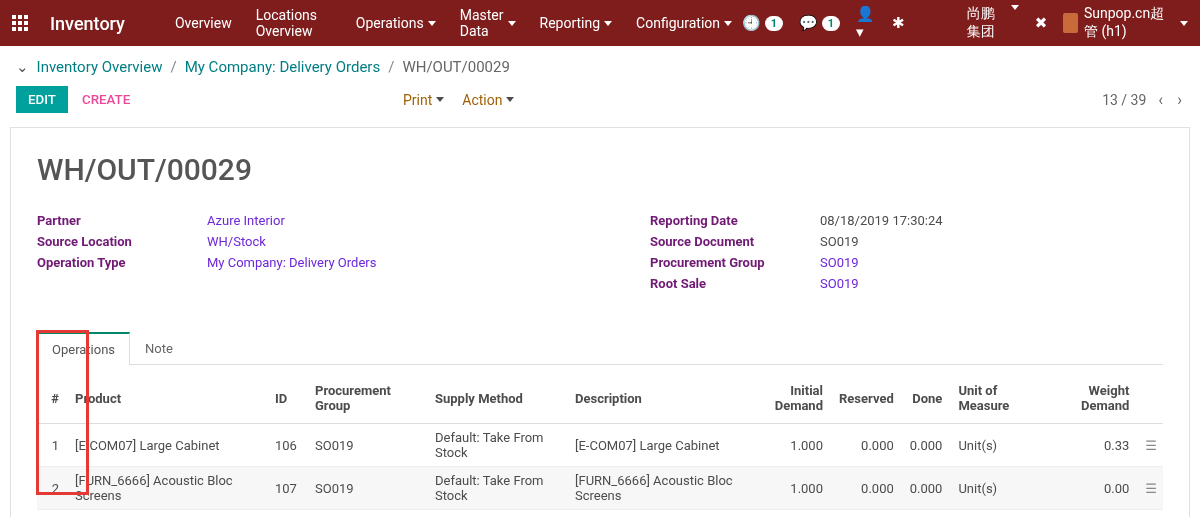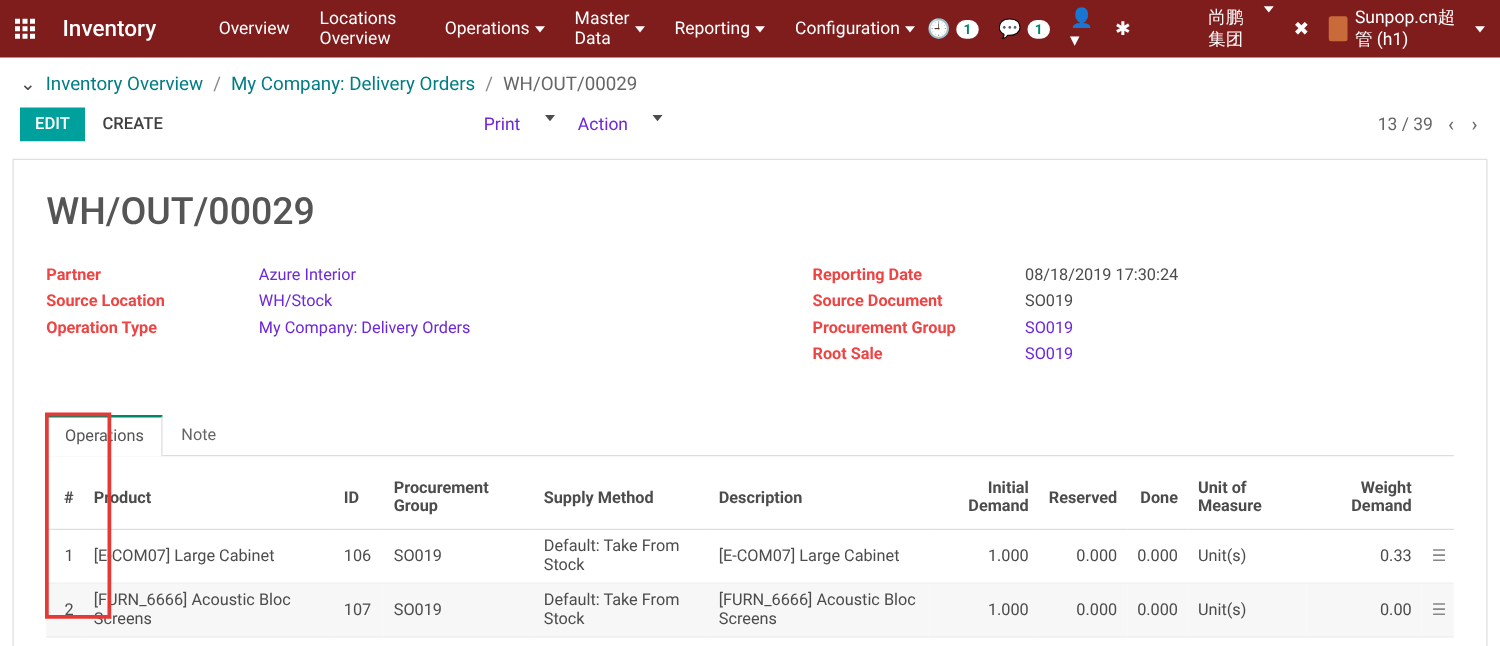--- a/index.html
+++ b/index.html
@@ -20,33 +20,33 @@
 .avatar { width:20px; height:20px; background:#c96a3b; border-radius:2px; }
 
 .breadcrumbs { padding:12px 16px 0; display:flex; align-items:center; gap:8px; color:#017e84; font-size:15px; }
 .bc-caret { color:#4c4c4c; }
 .bc-link { color:#017e84; cursor:pointer; }
 .bc-sep { color:#888; }
 .bc-current { color:#666; }
 
 .controlbar { display:flex; align-items:center; padding:10px 16px 14px; font-size:14px; }
 .btn-edit { background:#00a09d; color:#fff; border:none; padding:6px 12px; font-weight:500; cursor:pointer; margin-right:14px; }
-.btn-create { background:none; border:none; color:#404040; font-weight:500; cursor:pointer; }
+.btn-create { background:none; border:none; color:#ec4899; font-weight:500; cursor:pointer; }
 .cb-center { margin-left:auto; margin-right:auto; display:flex; gap:18px; position:relative; left:-140px;}
-.cb-link { color:#6d28d9; cursor:pointer; display:flex; gap:20px; }
+.cb-link { color:#a16207; cursor:pointer; display:flex; align-items:center; gap:4px; }
 .caret-dark { width:0; height:0; border-left:4px solid transparent; border-right:4px solid transparent; border-top:5px solid #4c4c4c; }
 .pager { display:flex; align-items:center; gap:10px; color:#666; font-size:14px;margin-left:35px;}
 .pager-arrow { cursor:pointer; font-size:16px; color:#666; padding:0 2px; }
 
 .sheet { margin:0 10px 20px; border:1px solid #e0e0e0; background:#fff; padding:24px 26px; }
 h1.title { font-size:30px; color:#555; font-weight:500; margin-bottom:26px; }
 .fields { display:flex; gap:100px; margin-bottom:34px;}
 .fcol { flex:1; }
 .frow { display:flex; margin-bottom:6px; font-size:13px; }
-.flabel { width:170px; font-weight:700; color:#ef4444; }
+.flabel { width:170px; font-weight:700; color:#701a75; }
 .fval { color:#4c4c4c; }
 .fval.link { color:#6d28d9; cursor:pointer; }
 
 .tabs { display:flex; border-bottom:1px solid #ddd; margin-bottom:0; }
 .tab { padding:8px 14px; border:1px solid transparent; border-bottom:none; cursor:pointer; color:#666; position:relative; top:1px; }
 .tab.active { border-color:#ddd; border-top:2px solid #00876a; background:#fff; color:#555; }
 
 table { width:100%; border-collapse:collapse; margin-top:8px; font-size:13px; }
 thead th { text-align:left; font-weight:700; color:#4c4c4c; padding:10px 8px; border-bottom:1px solid #ddd; }
 thead th.num, tbody td.num { text-align:right; }

